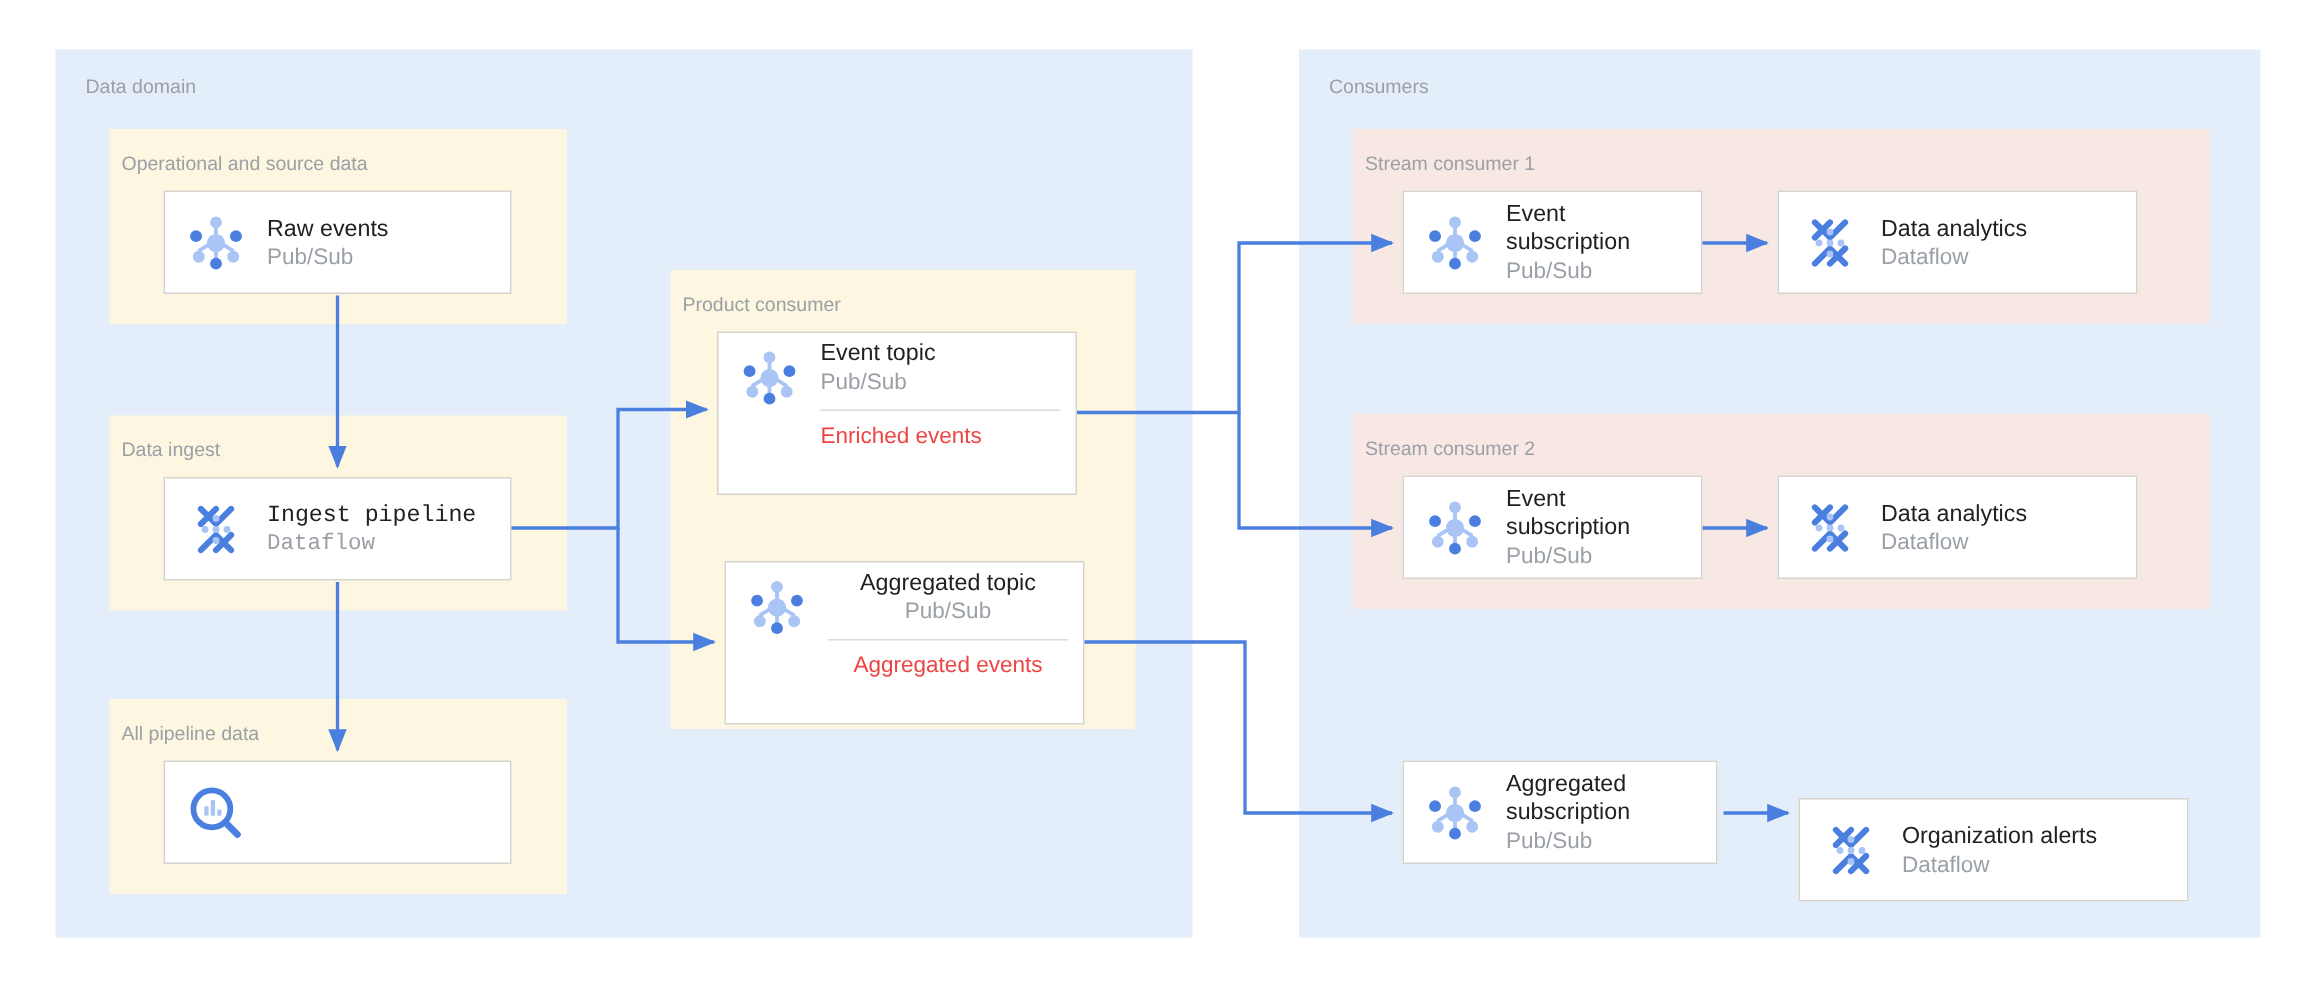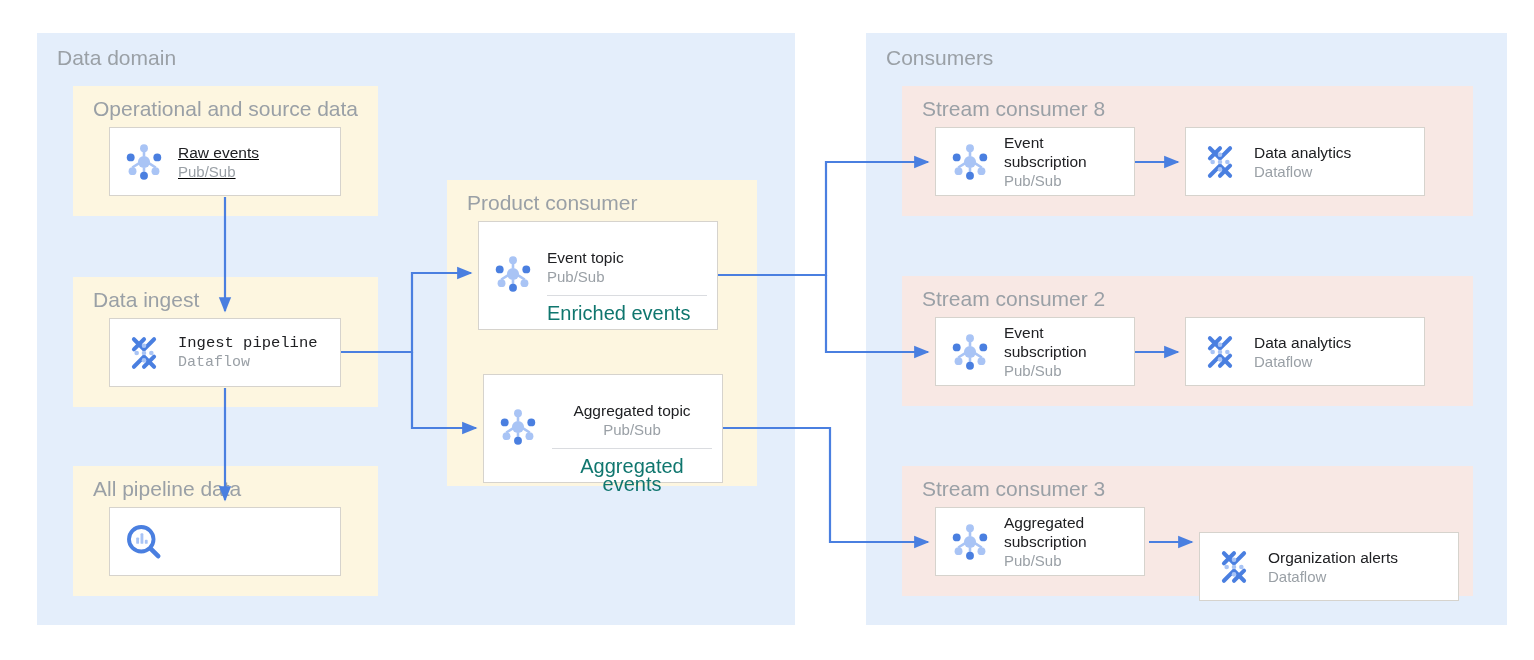--- a/index.html
+++ b/index.html
@@ -23,26 +23,26 @@
     position: absolute;
     box-sizing: border-box;
   }
   .region-blue  { background: #e4eefb; }
   .region-cream { background: #fdf6e0; }
   .region-pink  { background: #f8e8e4; }
 
   .region-title {
     position: absolute;
     color: #9aa0a6;
-    font-size: 21px;
+    font-size: 13px;
     line-height: 18px;
     white-space: nowrap;
   }
   .region-title.lvl1 { left: 20px; top: 16px; }
-  .region-title.lvl2 { left: 20px; top: 14px; }
+  .region-title.lvl2 { left: 8px; top: 14px; }
 
   
   .card {
     position: absolute;
     box-sizing: border-box;
     background: #ffffff;
     border: 1px solid #d6d3cd;
     display: flex;
     align-items: center;
     padding: 0 10px 0 12px;
@@ -74,29 +74,29 @@
     font-size: 15px;
     line-height: 19px;
     font-weight: 400;
   }
   .card-divider {
     height: 1px;
     background: #dadce0;
     margin: 9px 0 8px 0;
   }
   .card-note {
-    color: #0f766e;
-    font-size: 20px;
+    color: #ef4444;
+    font-size: 15px;
     line-height: 18px;
   }
 
   
   .card.stacked {
     align-items: stretch;
-    padding-top: 26px;
+    padding-top: 4px;
     padding-bottom: 10px;
   }
   .card.stacked .card-inner {
     align-items: flex-start;
   }
   .card.stacked .card-icon { margin-top: 4px; }
 
   
   .conn {
     position: absolute;
@@ -114,21 +114,21 @@
 <div id="stage">
 
   <div class="region region-blue" style="left:37px; top:33px; width:758px; height:592px;">
     <div class="region-title lvl1">Data domain</div>
   </div>
 
   <div class="region region-cream" style="left:73px; top:86px; width:305px; height:130px;">
     <div class="region-title lvl2">Operational and source data</div>
   </div>
 
-  <div class="card" style="left:109px; top:127px; width:232px; height:69px;text-decoration:underline;">
+  <div class="card" style="left:109px; top:127px; width:232px; height:69px;">
     <div class="card-inner">
       <svg class="card-icon" viewBox="0 0 48 48">
         <circle cx="24" cy="24" r="6.6" fill="#a9c4f5"></circle>
         <rect x="22.6" y="9" width="2.8" height="9" fill="#a9c4f5"></rect>
         <rect x="22.6" y="30" width="2.8" height="9" fill="#a9c4f5"></rect>
         <rect x="10.5" y="26.2" width="9" height="2.8" fill="#a9c4f5" transform="rotate(-32 15 27.6)"></rect>
         <rect x="28.5" y="26.2" width="9" height="2.8" fill="#a9c4f5" transform="rotate(32 33 27.6)"></rect>
         <circle cx="24" cy="9" r="4.3" fill="#a9c4f5"></circle>
         <circle cx="24" cy="39" r="4.3" fill="#4a7fe0"></circle>
         <circle cx="9.5" cy="19" r="4.3" fill="#4a7fe0"></circle>
@@ -233,21 +233,21 @@
         <div class="card-note">Aggregated events</div>
       </div>
     </div>
   </div>
 
   <div class="region region-blue" style="left:866px; top:33px; width:641px; height:592px;">
     <div class="region-title lvl1">Consumers</div>
   </div>
 
   <div class="region region-pink" style="left:902px; top:86px; width:571px; height:130px;">
-    <div class="region-title lvl2">Stream consumer 8</div>
+    <div class="region-title lvl2">Stream consumer 1</div>
   </div>
 
   <div class="card" style="left:935px; top:127px; width:200px; height:69px;">
     <div class="card-inner">
       <svg class="card-icon" viewBox="0 0 48 48">
         <circle cx="24" cy="24" r="6.6" fill="#a9c4f5"></circle>
         <rect x="22.6" y="9" width="2.8" height="9" fill="#a9c4f5"></rect>
         <rect x="22.6" y="30" width="2.8" height="9" fill="#a9c4f5"></rect>
         <rect x="10.5" y="26.2" width="9" height="2.8" fill="#a9c4f5" transform="rotate(-32 15 27.6)"></rect>
         <rect x="28.5" y="26.2" width="9" height="2.8" fill="#a9c4f5" transform="rotate(32 33 27.6)"></rect>
@@ -324,23 +324,20 @@
         <circle cx="24" cy="16" r="2.5" fill="#a9c4f5"></circle>
         <circle cx="24" cy="32" r="2.5" fill="#a9c4f5"></circle>
       </svg>
       <div class="card-text">
         <div class="card-title">Data analytics</div>
         <div class="card-sub">Dataflow</div>
       </div>
     </div>
   </div>
 
-  <div class="region region-pink" style="left:902px; top:466px; width:571px; height:130px;">
-    <div class="region-title lvl2">Stream consumer 3</div>
-  </div>
 
   <div class="card" style="left:935px; top:507px; width:210px; height:69px;">
     <div class="card-inner">
       <svg class="card-icon" viewBox="0 0 48 48">
         <circle cx="24" cy="24" r="6.6" fill="#a9c4f5"></circle>
         <rect x="22.6" y="9" width="2.8" height="9" fill="#a9c4f5"></rect>
         <rect x="22.6" y="30" width="2.8" height="9" fill="#a9c4f5"></rect>
         <rect x="10.5" y="26.2" width="9" height="2.8" fill="#a9c4f5" transform="rotate(-32 15 27.6)"></rect>
         <rect x="28.5" y="26.2" width="9" height="2.8" fill="#a9c4f5" transform="rotate(32 33 27.6)"></rect>
         <circle cx="24" cy="9" r="4.3" fill="#a9c4f5"></circle>

